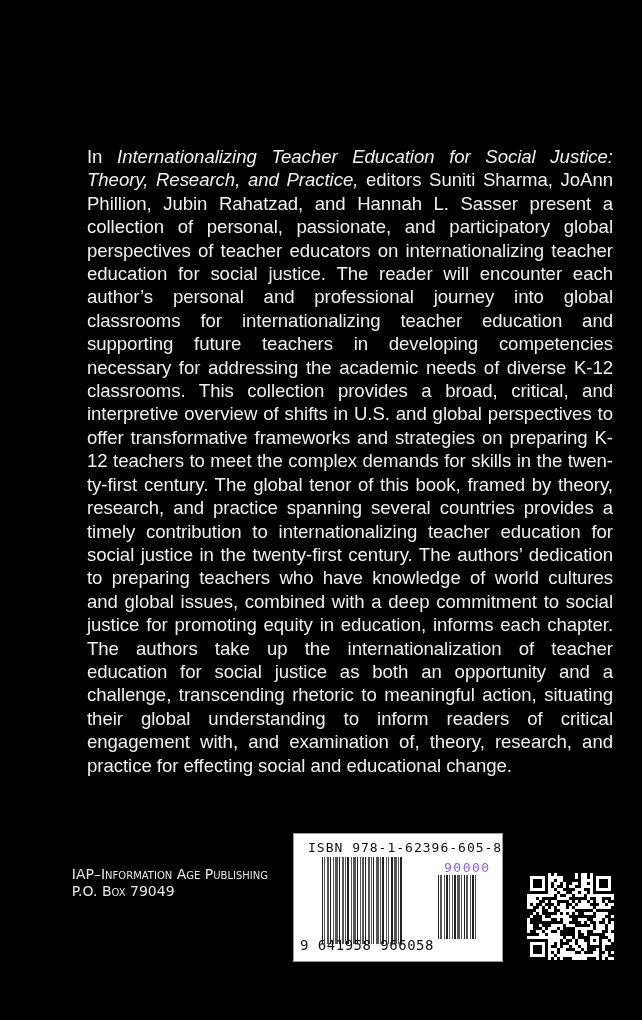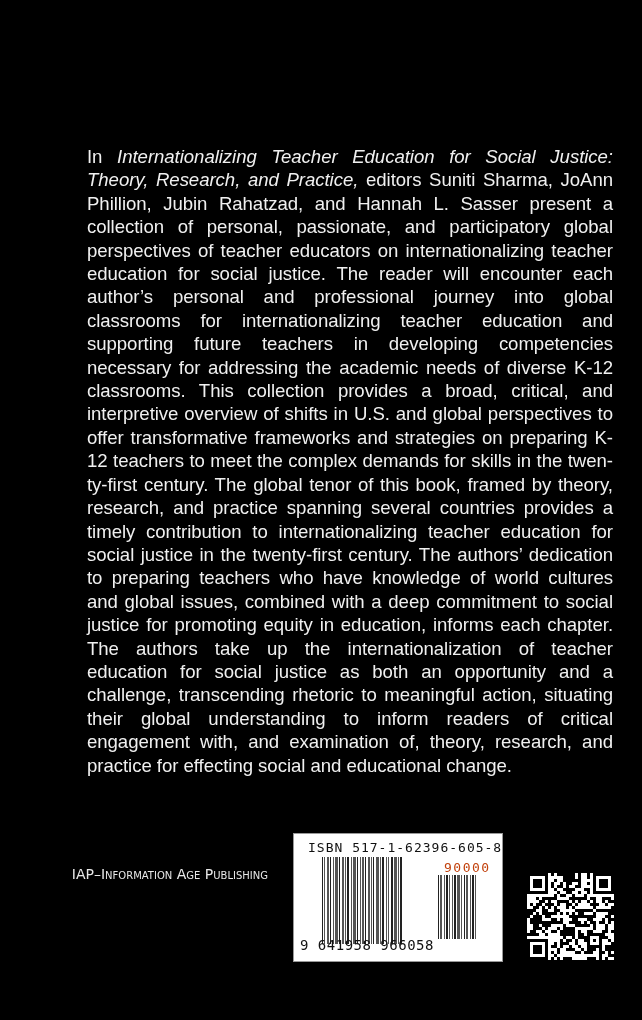--- a/index.html
+++ b/index.html
@@ -23,21 +23,21 @@
     .barcode-box {
       position: absolute; left: 293px; top: 833px; width: 208px; height: 127px;
       background: #ffffff; border: 1px solid #999;
     }
     .isbn-label {
       position: absolute; left: 14px; top: 6px; font-family: "DejaVu Sans Mono", monospace;
       font-size: 13px; color: #111; letter-spacing: 1px; white-space: nowrap;
     }
     .addon-label {
       position: absolute; left: 150px; top: 26px; font-family: "DejaVu Sans Mono", monospace;
-      font-size: 13px; color: #c2410c; letter-spacing: 1.5px;
+      font-size: 13px; color: #8b5cf6; letter-spacing: 1.5px;
     }
     .bars-main { position: absolute; left: 28px; top: 23px; height: 87px; width: 108px; display: flex; }
     .bars-addon { position: absolute; left: 144px; top: 41px; height: 64px; width: 54px; display: flex; }
     .bar { height: 100%; }
     .digits {
       position: absolute; left: 6px; top: 103px; font-family: "DejaVu Sans Mono", monospace;
       font-size: 14px; color: #111; background: transparent; white-space: nowrap; letter-spacing: 0.5px;
     }
     .qr {
       position: absolute; left: 527px; top: 873px; width: 87px; height: 87px; background: #fff;
@@ -46,24 +46,25 @@
   </style>
 </head>
 <body>
 
 <div class="blurb">
   <span>In </span><i>Internationalizing Teacher Education for Social Justice: Theory, Research, and Practice,</i><span> editors Suniti Sharma, JoAnn Phillion, Jubin Rahatzad, and Hannah L. Sasser present a collection of personal, passionate, and participatory global perspectives of teacher educators on internationalizing teacher education for social justice. The reader will encounter each author’s personal and pro­fessional journey into global classrooms for internationalizing teacher education and supporting future teachers in developing competencies necessary for addressing the academic needs of diverse K-12 classrooms. This collection provides a broad, critical, and interpretive overview of shifts in U.S. and global perspectives to offer transformative frameworks and strategies on preparing K-12 teachers to meet the complex demands for skills in the twen­ty-first century. The global tenor of this book, framed by theory, research, and practice spanning several countries provides a timely contribution to internationalizing teacher education for social justice in the twenty-first century. The authors’ dedication to prepar­ing teachers who have knowledge of world cultures and global issues, combined with a deep commitment to social justice for pro­moting equity in education, informs each chapter. The authors take up the internationalization of teacher education for social justice as both an opportunity and a challenge, transcending rhetoric to meaningful action, situating their global understanding to inform readers of critical engagement with, and examination of, theory, research, and practice for effecting social and educational change.</span>
 </div>
 
 <div class="publisher">
   <div class="sc">IAP–Information Age Publishing</div>
+  <div class="sc">P.O. Box 79049</div>
 </div>
 
 <div class="barcode-box">
-  <div class="isbn-label">ISBN 517-1-62396-605-8</div>
+  <div class="isbn-label">ISBN 978-1-62396-605-8</div>
   <div class="addon-label">90000</div>
   <div class="bars-main" id="bars-main">
       <div class="bar" style="width: 1px; background: rgb(34, 34, 34);"></div>
       <div class="bar" style="width: 1px; background: transparent;"></div>
       <div class="bar" style="width: 1px; background: rgb(85, 85, 85);"></div>
       <div class="bar" style="width: 2px; background: transparent;"></div>
       <div class="bar" style="width: 2px; background: rgb(85, 85, 85);"></div>
       <div class="bar" style="width: 1px; background: transparent;"></div>
       <div class="bar" style="width: 1px; background: rgb(34, 34, 34);"></div>
       <div class="bar" style="width: 2px; background: transparent;"></div>

